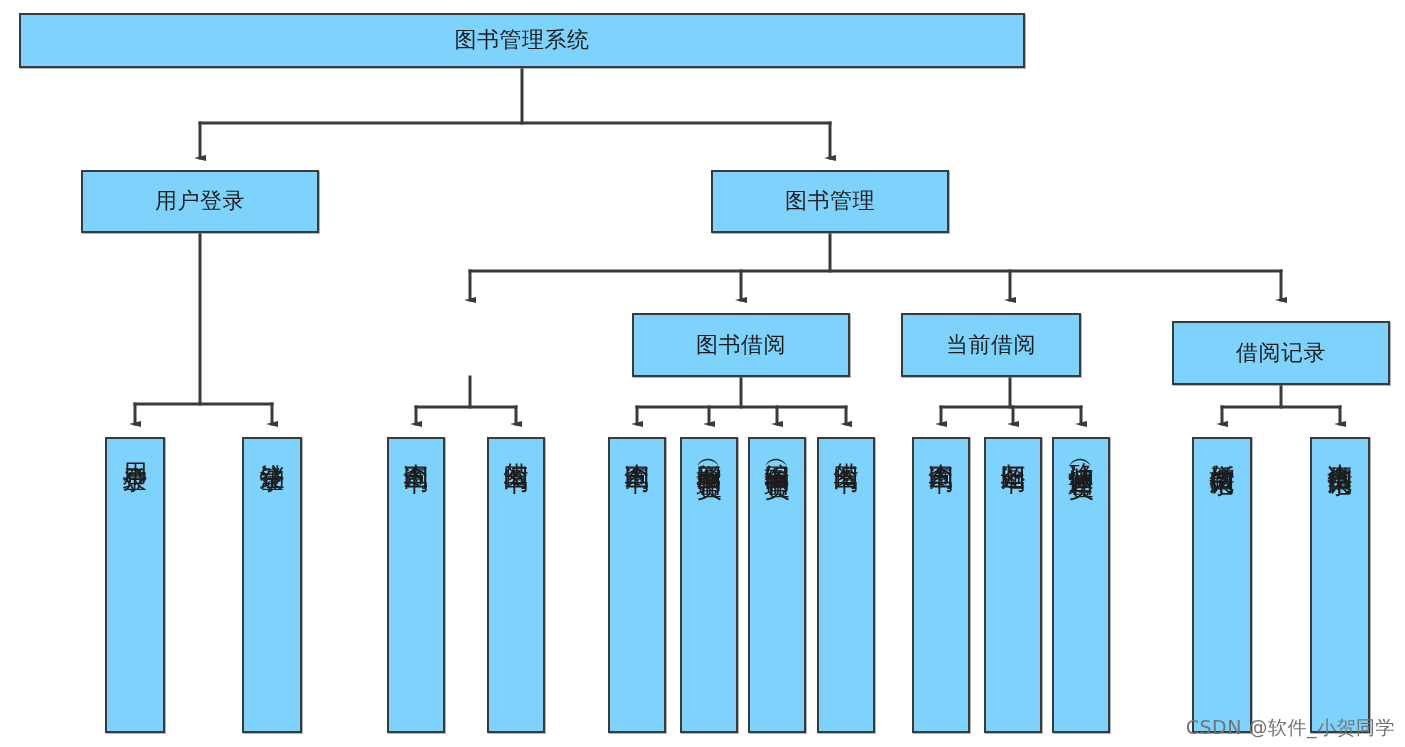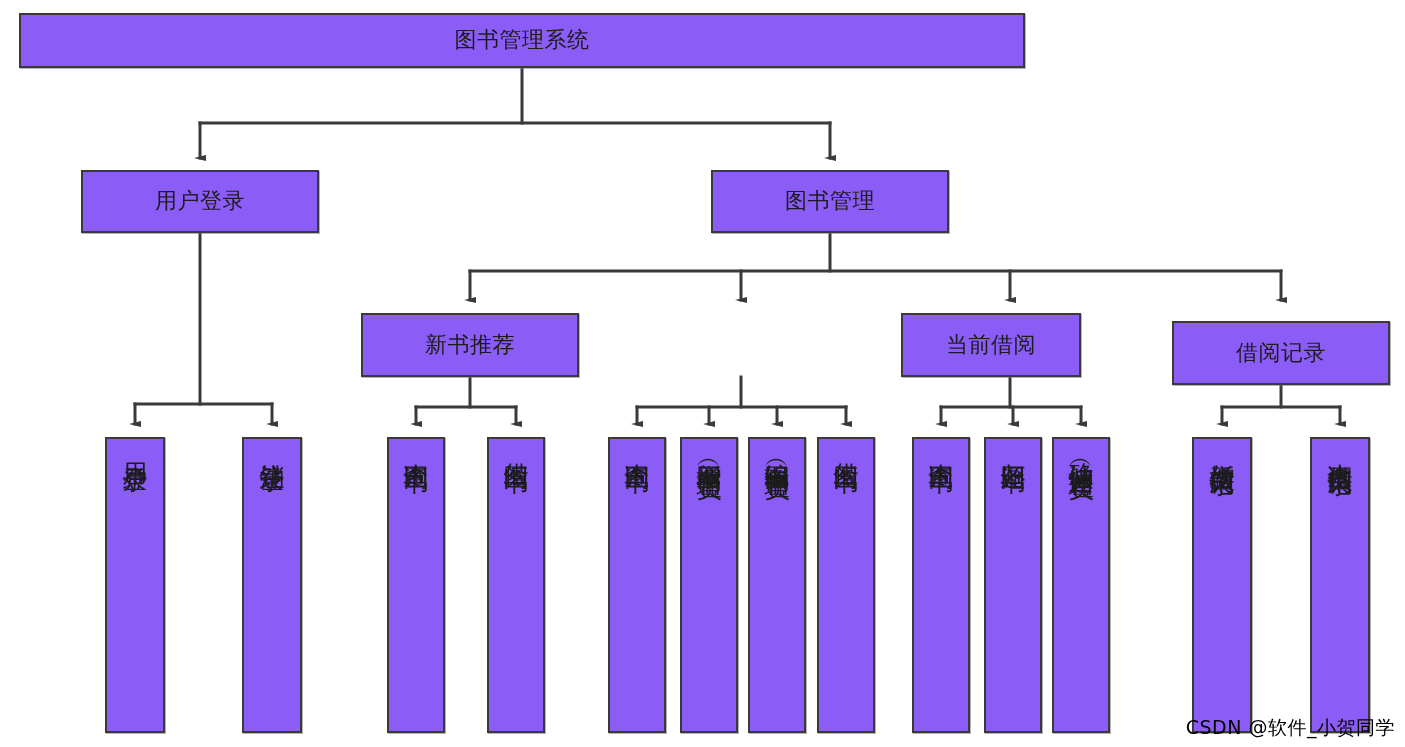--- a/index.html
+++ b/index.html
@@ -24,21 +24,21 @@
     position: absolute;
     left: 0;
     top: 0;
     width: 1405px;
     height: 747px;
     pointer-events: none;
   }
   .node {
     position: absolute;
     box-sizing: border-box;
-    background: #8b5cf6;
+    background: #7dd3fc;
     border: 2px solid #3a3a3a;
     display: flex;
     align-items: center;
     justify-content: center;
     box-shadow: 1px 1px 0px rgba(120,120,120,0.55);
   }
   .node .label {
     color: #1c1c1c;
     line-height: 1.12;
     white-space: nowrap;
@@ -60,21 +60,21 @@
     text-align: left;
     letter-spacing: 2px;
     line-height: 1;
     display: block;
   }
   #watermark {
     position: absolute;
     right: 10px;
     bottom: 6px;
     font-size: 19px;
-    color: #000000;
+    color: #737373;
     letter-spacing: 0.5px;
     white-space: nowrap;
     font-family: "DejaVu Sans", "Liberation Sans", sans-serif;
   }
 </style>
 </head>
 <body>
 
 <div id="diagram-root">
 
@@ -135,22 +135,22 @@
     <span class="label">图书管理系统</span>
   </div>
 
   <div class="node horizontal" style="left:81px; top:170px; width:238px; height:63px;">
     <span class="label">用户登录</span>
   </div>
   <div class="node horizontal" style="left:711px; top:170px; width:238px; height:63px;justify-content:center;">
     <span class="label">图书管理</span>
   </div>
 
-  <div class="node horizontal" style="left:361px; top:313px; width:218px; height:64px;">
-    <span class="label">新书推荐</span>
+  <div class="node horizontal" style="left:632px; top:313px; width:218px; height:64px;">
+    <span class="label">图书借阅</span>
   </div>
   <div class="node horizontal" style="left:901px; top:313px; width:180px; height:64px;">
     <span class="label">当前借阅</span>
   </div>
   <div class="node horizontal" style="left:1172px; top:313px; width:218px; height:64px;margin-top:8px;">
     <span class="label">借阅记录</span>
   </div>
 
   <div class="node vertical" style="left:105px; top:437px; width:60px; height:296px;">
     <span class="label">用户登录</span>

